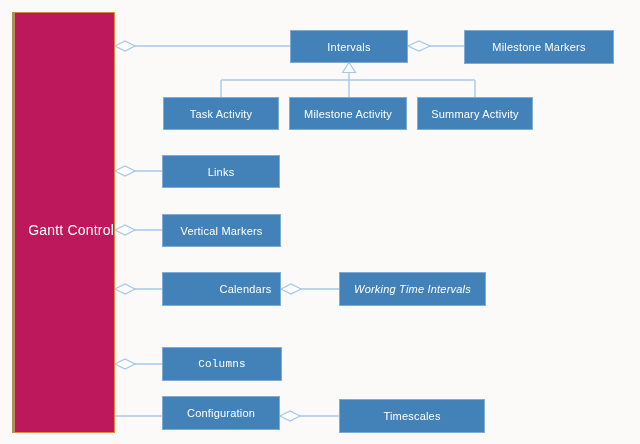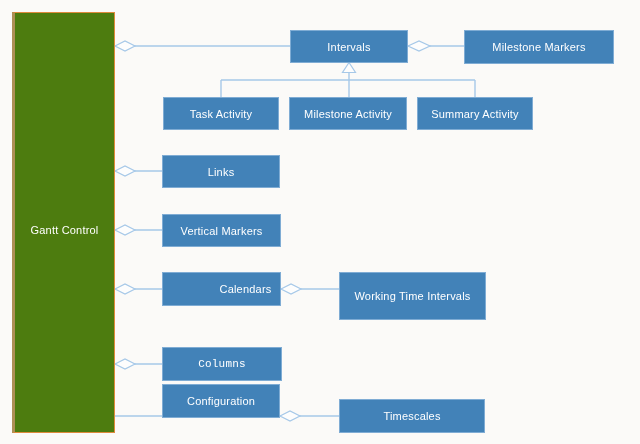--- a/index.html
+++ b/index.html
@@ -19,37 +19,38 @@
     position:absolute;
     background:#4282B8;
     border:1px solid #7FACD4;
     color:#FFFFFF;
     display:flex;align-items:center;justify-content:center;
     font-size:11px;letter-spacing:0.2px;
     box-sizing:border-box;
     text-align:center;
   }
   .root-node{
-    background:#4d7c0f;
+    background:#be185d;
     border:1px solid #DE8A3C;
     border-left:3px solid #AD8F55;
-    font-size:11px;
+    font-size:14px;
+    justify-content:flex-end;
   }
   #n-gantt{left:12px;top:12px;width:103px;height:421px;padding-top:14px;}
   #n-activities{left:290px;top:30px;width:118px;height:33px;}
   #n-milestone-markers{left:464px;top:30px;width:150px;height:34px;}
   #n-task-activity{left:163px;top:97px;width:116px;height:33px;}
   #n-milestone-activity{left:289px;top:97px;width:118px;height:33px;}
   #n-summary-activity{left:417px;top:97px;width:116px;height:33px;}
   #n-links{left:162px;top:155px;width:118px;height:33px;}
   #n-vertical-markers{left:162px;top:214px;width:119px;height:33px;}
   #n-calendars{left:162px;top:272px;width:119px;height:34px;padding-left:48px;}
-  #n-wti{left:339px;top:272px;width:147px;height:48px;}
+  #n-wti{left:339px;top:272px;width:147px;height:34px;font-style:italic;}
   #n-columns{left:162px;top:347px;width:120px;height:34px;font-family:Liberation Mono, monospace;}
-  #n-configuration{left:162px;top:384px;width:118px;height:34px;}
+  #n-configuration{left:162px;top:396px;width:118px;height:34px;}
   #n-timescales{left:339px;top:399px;width:146px;height:34px;}
 </style>
 </head>
 <body>
 
 <div class="stage">
 
   <svg class="edge-layer" viewBox="0 0 640 444" xmlns="http://www.w3.org/2000/svg">
 
     <g>

